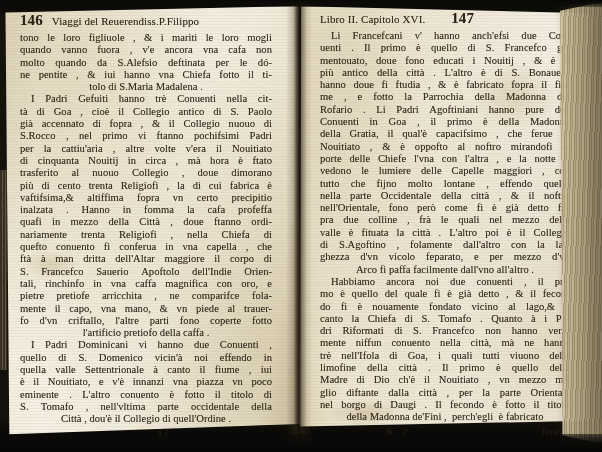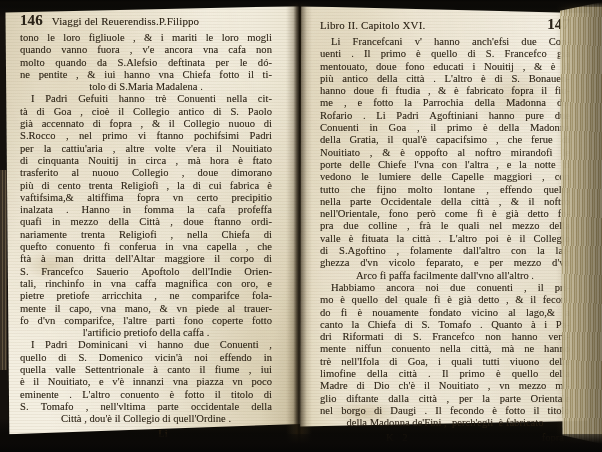--- a/index.html
+++ b/index.html
@@ -119,21 +119,21 @@
   }
   .runhead .folio{
     font-weight:bold;font-style:normal;font-size:15px;
     color:#1e170d;
   }
   .runhead .htitle{
     font-size:11px;color:#241c10;
     white-space:nowrap;
   }
   #left-head .folio{margin-right:9px;}
-  #right-head{justify-content:space-between;margin-top:6px;}
+  #right-head{justify-content:flex-start;}
   #right-head .htitle{margin-right:26px;}
   
   .jline{
     display:flex;
     justify-content:space-between;
     font-size:10.6px;
     line-height:12.3px;
     white-space:pre;
   }
   .jline > span{ display:inline-block; }
@@ -204,21 +204,21 @@
         <div class="jline"><span>vaftifsima,&amp;</span><span>altiffima</span><span>fopra</span><span>vn</span><span>certo</span><span>precipitio</span></div>
         <div class="jline"><span>inalzata</span><span>.</span><span>Hanno</span><span>in</span><span>fomma</span><span>la</span><span>cafa</span><span>profeffa</span></div>
         <div class="jline"><span>quafi</span><span>in</span><span>mezzo</span><span>della</span><span>Città</span><span>,</span><span>doue</span><span>ftanno</span><span>ordi-</span></div>
         <div class="jline"><span>nariamente</span><span>trenta</span><span>Religiofi</span><span>,</span><span>nella</span><span>Chiefa</span><span>di</span></div>
         <div class="jline"><span>quefto</span><span>conuento</span><span>fi</span><span>conferua</span><span>in</span><span>vna</span><span>capella</span><span>,</span><span>che</span></div>
         <div class="jline"><span>ftà</span><span>à</span><span>man</span><span>dritta</span><span>dell'Altar</span><span>maggiore</span><span>il</span><span>corpo</span><span>di</span></div>
         <div class="jline"><span>S.</span><span>Francefco</span><span>Sauerio</span><span>Apoftolo</span><span>dell'Indie</span><span>Orien-</span></div>
         <div class="jline"><span>tali,</span><span>rinchinfo</span><span>in</span><span>vna</span><span>caffa</span><span>magnifica</span><span>con</span><span>oro,</span><span>e</span></div>
         <div class="jline"><span>pietre</span><span>pretiofe</span><span>arricchita</span><span>,</span><span>ne</span><span>comparifce</span><span>fola-</span></div>
         <div class="jline"><span>mente</span><span>il</span><span>capo,</span><span>vna</span><span>mano,</span><span>&amp;</span><span>vn</span><span>piede</span><span>al</span><span>trauer-</span></div>
-        <div class="jline"><span>fo</span><span>d'vn</span><span>comparifce,</span><span>l'altre</span><span>parti</span><span>fono</span><span>coperte</span><span>fotto</span></div>
+        <div class="jline"><span>fo</span><span>d'vn</span><span>criftallo,</span><span>l'altre</span><span>parti</span><span>fono</span><span>coperte</span><span>fotto</span></div>
         <div class="jline last"><span>l'artificio pretiofo della caffa .</span></div>
         <div class="jline ind"><span>I</span><span>Padri</span><span>Dominicani</span><span>vi</span><span>hanno</span><span>due</span><span>Conuenti</span><span>,</span></div>
         <div class="jline"><span>quello</span><span>di</span><span>S.</span><span>Domenico</span><span>vicin'à</span><span>noi</span><span>effendo</span><span>in</span></div>
         <div class="jline"><span>quella</span><span>valle</span><span>Settentrionale</span><span>à</span><span>canto</span><span>il</span><span>fiume</span><span>,</span><span>iui</span></div>
         <div class="jline"><span>è</span><span>il</span><span>Nouitiato,</span><span>e</span><span>v'è</span><span>innanzi</span><span>vna</span><span>piazza</span><span>vn</span><span>poco</span></div>
         <div class="jline"><span>eminente</span><span>.</span><span>L'altro</span><span>conuento</span><span>è</span><span>fotto</span><span>il</span><span>titolo</span><span>di</span></div>
         <div class="jline"><span>S.</span><span>Tomafo</span><span>,</span><span>nell'vltima</span><span>parte</span><span>occidentale</span><span>della</span></div>
         <div class="jline last"><span>Città , dou'è il Collegio di quell'Ordine .</span></div>
       </div>
     <div class="footline" id="left-catch">

